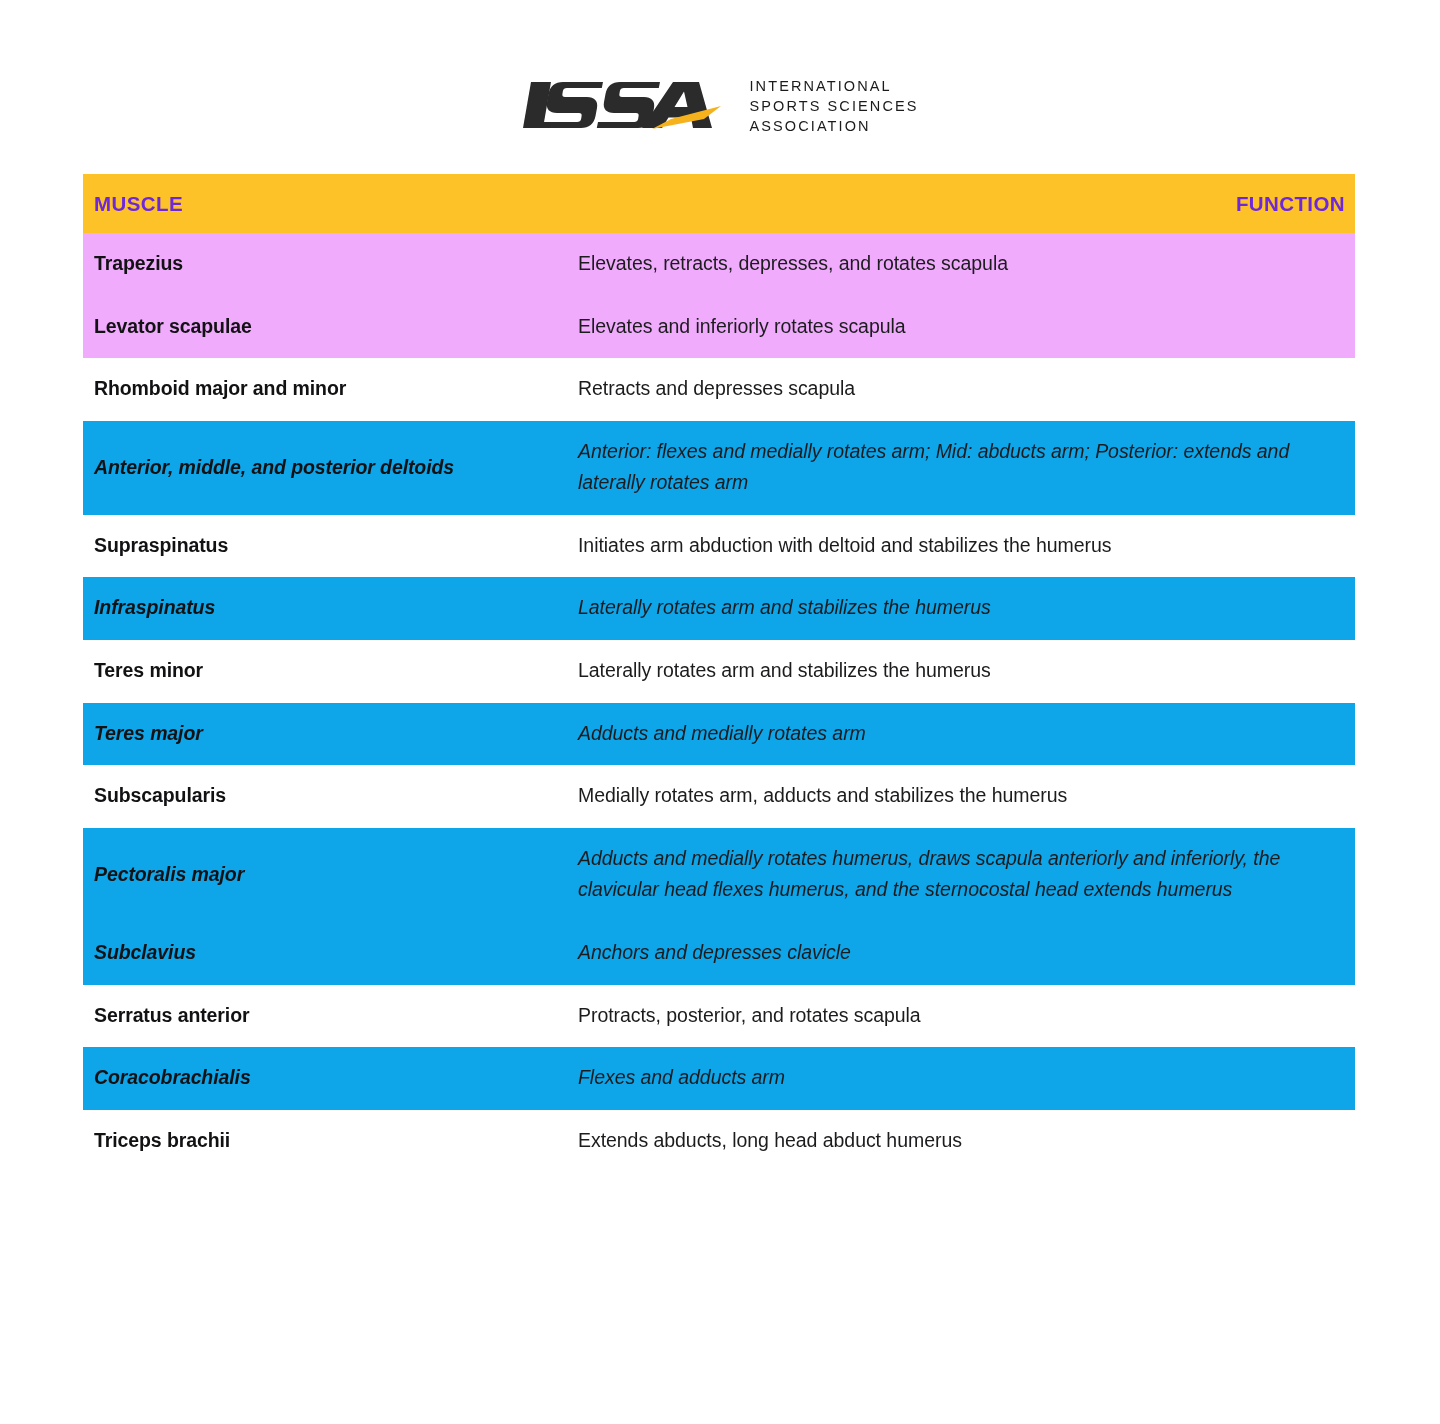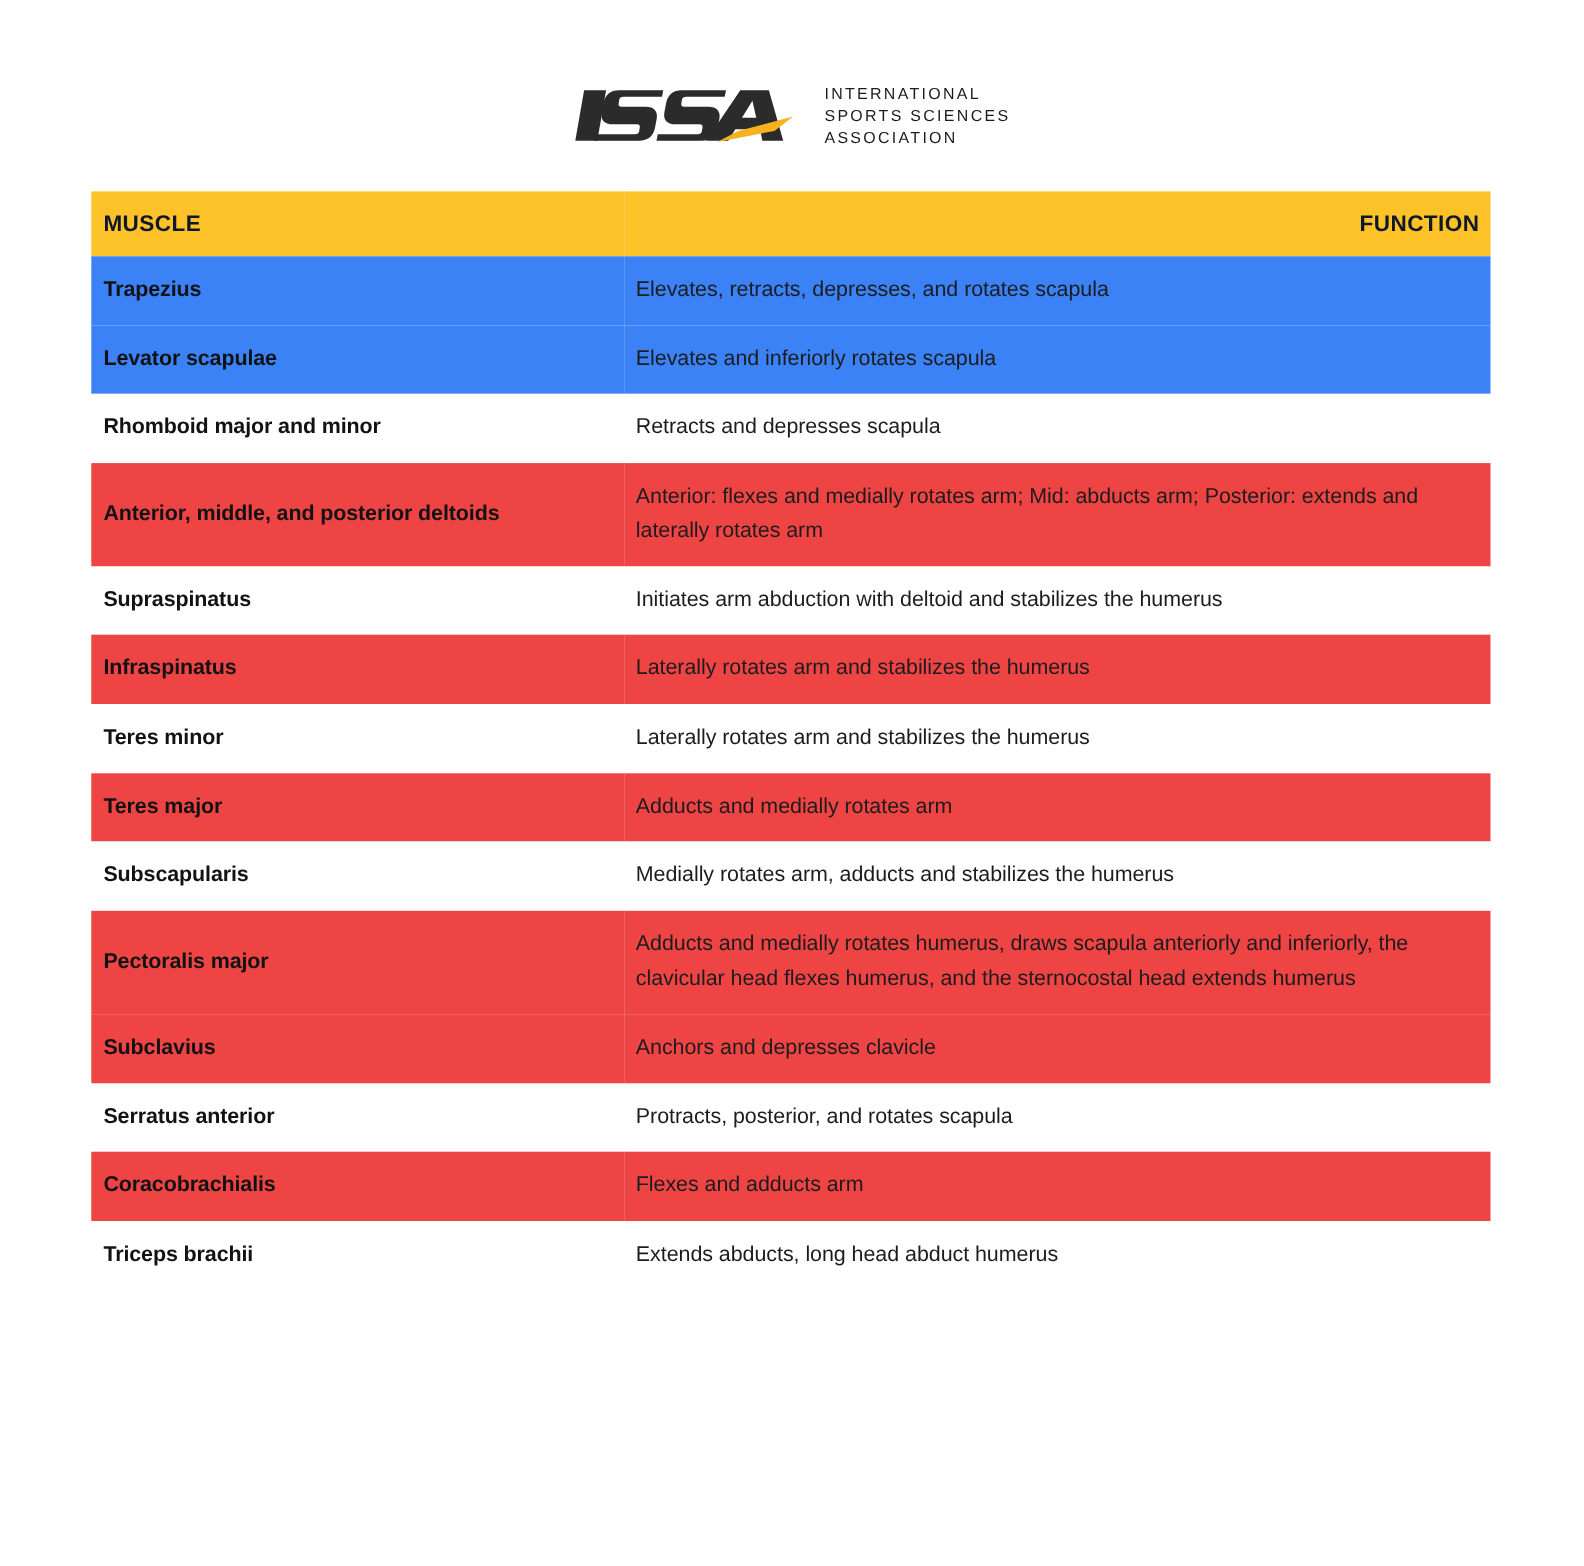--- a/index.html
+++ b/index.html
@@ -71,21 +71,21 @@
   table.muscle-table {
     width: 1272px;
     border-collapse: collapse;
     table-layout: fixed;
   }
   table.muscle-table col.c-muscle { width: 485px; }
   table.muscle-table col.c-function { width: 787px; }
 
   thead th {
     background: #fdc228;
-    color: #0f172a;
+    color: #6d28d9;
     text-align: left;
     font-size: 20.5px;
     font-weight: bold;
     letter-spacing: 0.4px;
     padding: 16px 10px 15px 10px;
     height: 28px;
     vertical-align: middle;
   }
   thead th.th-muscle { padding-left: 11px; }
   thead th.th-function { padding-left: 10px; text-align: right; }
@@ -106,22 +106,22 @@
   }
   tbody td.cell-function {
     font-weight: normal;
     padding-left: 10px;
     padding-right: 20px;
     color: #1c1c1e;
     letter-spacing: -0.05px;
   }
 
   
-  tbody tr.shade-light { background: #3b82f6; }
-  tbody tr.shade-deep  { background: #ef4444; }
+  tbody tr.shade-light { background: #f0abfc; }
+  tbody tr.shade-deep  { background: #0ea5e9; font-style: italic; }
   tbody tr.shade-none  { background: #ffffff; }
 </style>
 </head>
 <body>
 
 <div class="page">
 
   <div class="logo-area">
     <div class="logo-inner">
 

